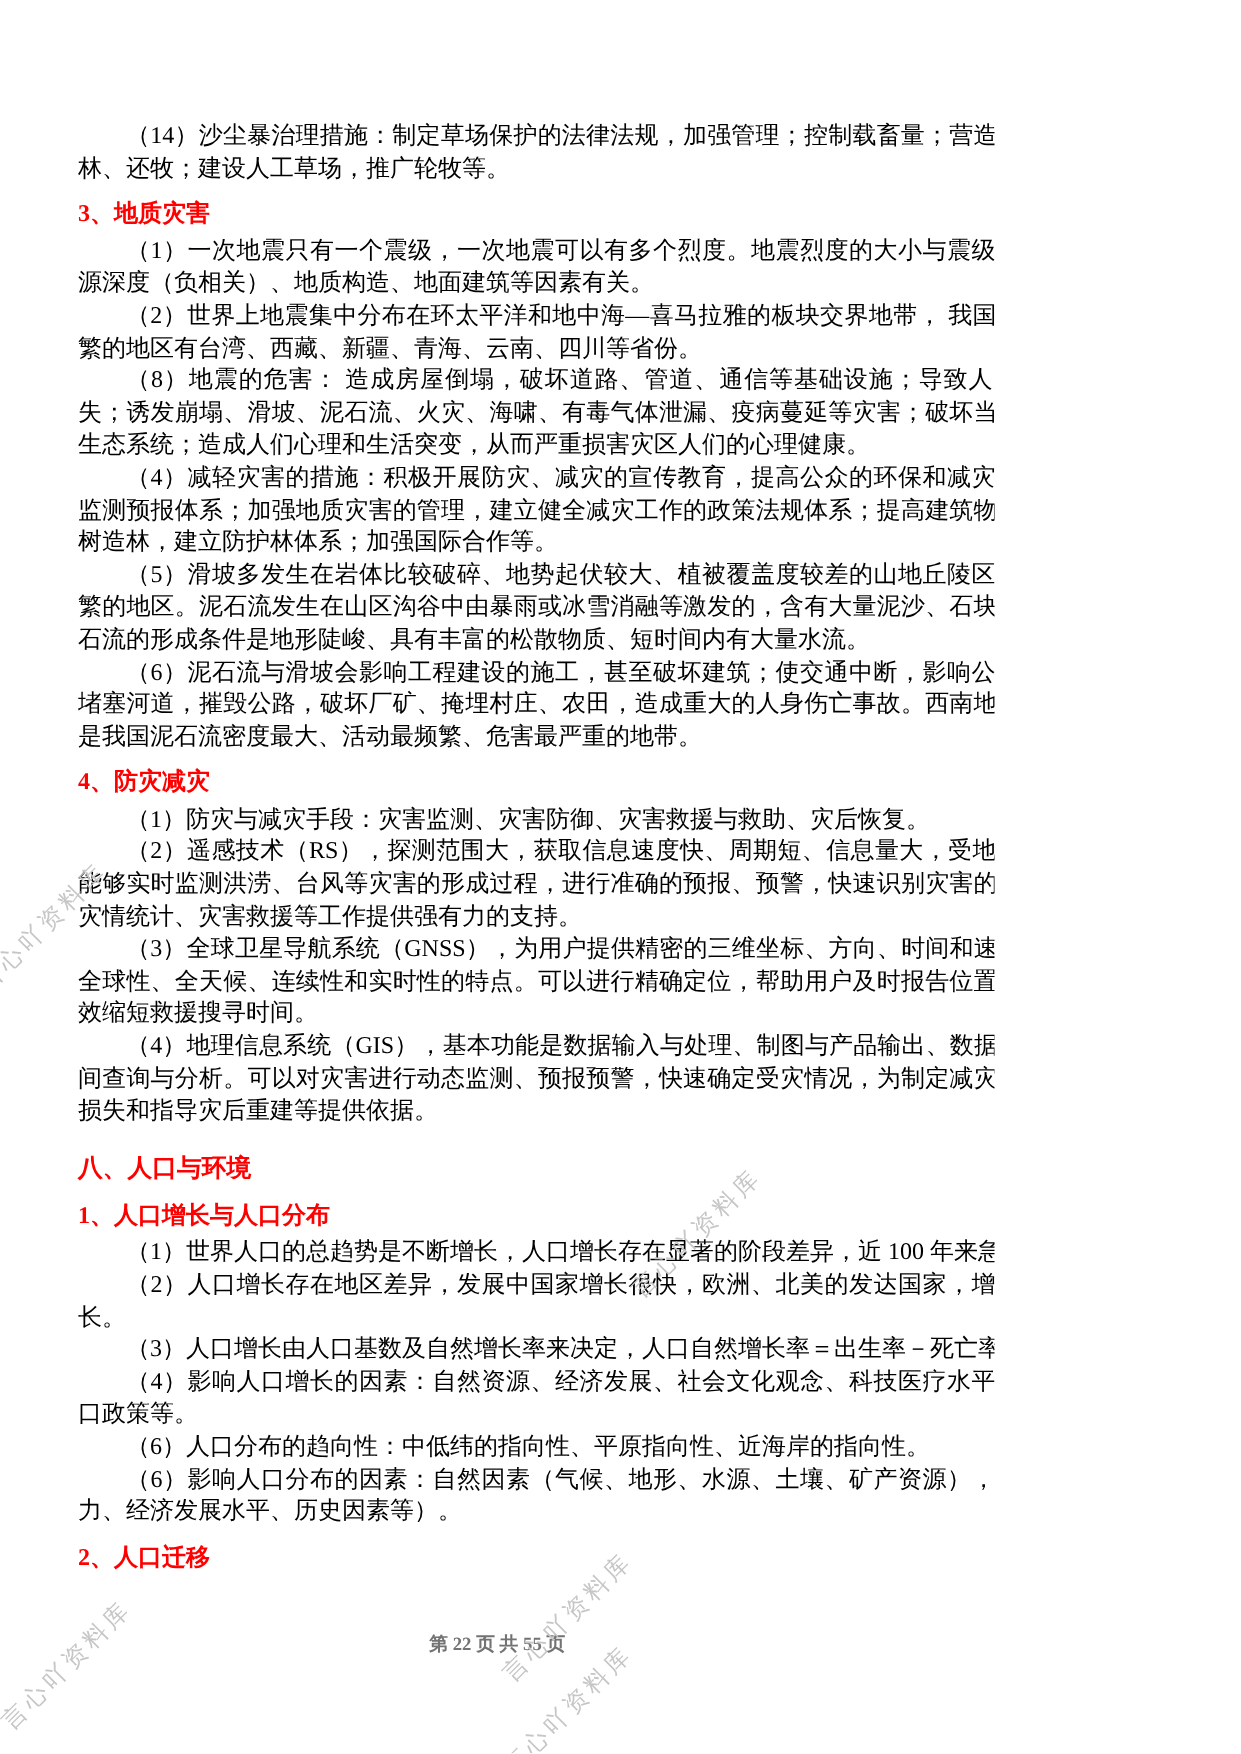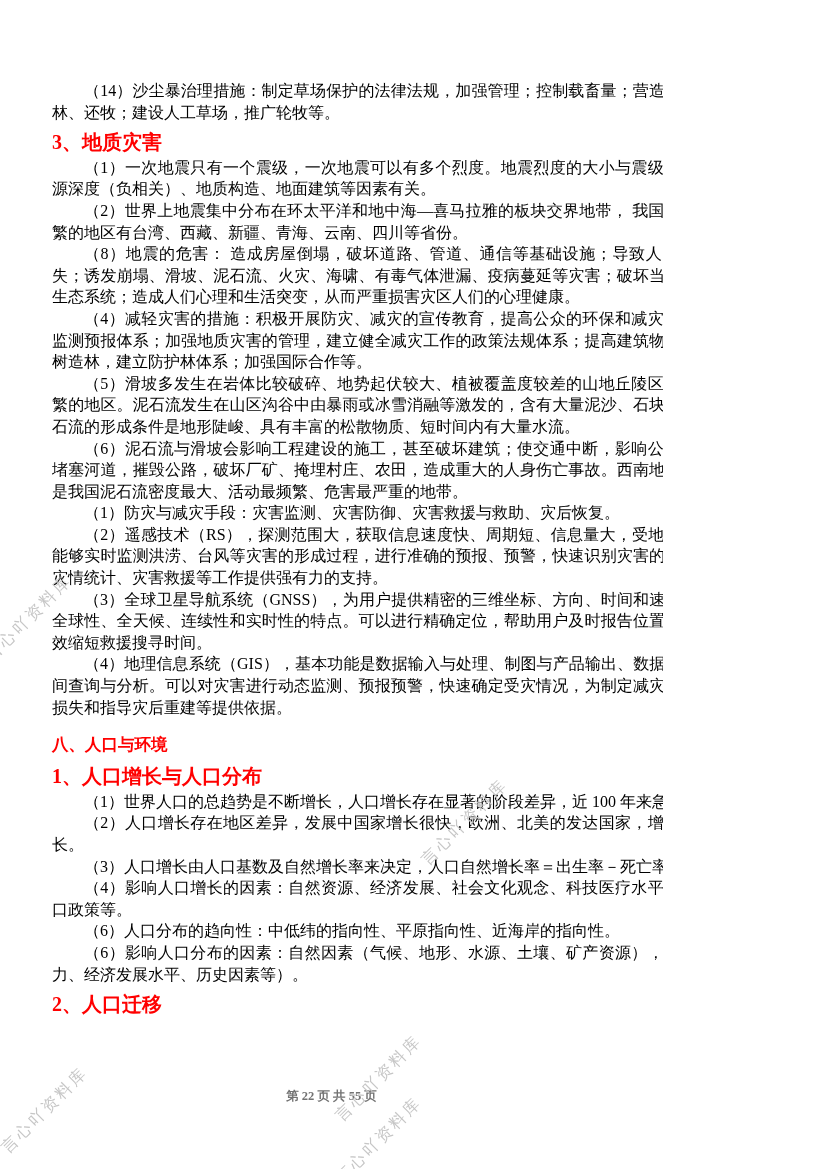--- a/index.html
+++ b/index.html
@@ -25,21 +25,21 @@
   .para {
     margin: 0;
     font-size: 16px;
     line-height: 21.6px;
     text-indent: 2em;
     text-align: justify;
     color: var(--body-color, #000);
   }
   .heading {
     margin: 9px 0 3px 0;
-    font-size: 20px;
+    font-size: 16px;
     line-height: 21.6px;
     font-weight: bold;
     color: var(--heading-color, #f00);
   }
   .center-heading {
     margin: 16px 0 10px 0;
     font-size: 16.5px;
     line-height: 22px;
     font-weight: bold;
     text-align: left;
@@ -73,20 +73,21 @@
 <div class="page" style="--heading-color: #ff0000; --body-color: #000000; --watermark-color: #c6c6c6;">
   <div class="content" id="content">
       <p class="para">（14）沙尘暴治理措施：制定草场保护的法律法规，加强管理；控制载畜量；营造防护林；退耕还林、还牧；建设人工草场，推广轮牧等。</p>
       <div class="heading">3、地质灾害</div>
       <p class="para">（1）一次地震只有一个震级，一次地震可以有多个烈度。地震烈度的大小与震级（正相关）、震源深度（负相关）、地质构造、地面建筑等因素有关。</p>
       <p class="para">（2）世界上地震集中分布在环太平洋和地中海—喜马拉雅的板块交界地带， 我国地震灾害发生频繁的地区有台湾、西藏、新疆、青海、云南、四川等省份。</p>
       <p class="para">（8）地震的危害： 造成房屋倒塌，破坏道路、管道、通信等基础设施；导致人员伤亡和财产损失；诱发崩塌、滑坡、泥石流、火灾、海啸、有毒气体泄漏、疫病蔓延等灾害；破坏当地的资源环境和生态系统；造成人们心理和生活突变，从而严重损害灾区人们的心理健康。</p>
       <p class="para">（4）减轻灾害的措施：积极开展防灾、减灾的宣传教育，提高公众的环保和减灾意识；建立灾害监测预报体系；加强地质灾害的管理，建立健全减灾工作的政策法规体系；提高建筑物的抗震强度；植树造林，建立防护林体系；加强国际合作等。</p>
       <p class="para">（5）滑坡多发生在岩体比较破碎、地势起伏较大、植被覆盖度较差的山地丘陵区以及工程建设频繁的地区。泥石流发生在山区沟谷中由暴雨或冰雪消融等激发的，含有大量泥沙、石块的特殊洪流。泥石流的形成条件是地形陡峻、具有丰富的松散物质、短时间内有大量水流。</p>
       <p class="para">（6）泥石流与滑坡会影响工程建设的施工，甚至破坏建筑；使交通中断，影响公路的正常运输；堵塞河道，摧毁公路，破坏厂矿、掩埋村庄、农田，造成重大的人身伤亡事故。西南地区的地形过渡带是我国泥石流密度最大、活动最频繁、危害最严重的地带。</p>
+      <div class="heading">4、防灾减灾</div>
       <p class="para">（1）防灾与减灾手段：灾害监测、灾害防御、灾害救援与救助、灾后恢复。</p>
       <p class="para">（2）遥感技术（RS），探测范围大，获取信息速度快、周期短、信息量大，受地面条件限制少，能够实时监测洪涝、台风等灾害的形成过程，进行准确的预报、预警，快速识别灾害的影响范围，并为灾情统计、灾害救援等工作提供强有力的支持。</p>
       <p class="para">（3）全球卫星导航系统（GNSS），为用户提供精密的三维坐标、方向、时间和速度等数据。具有全球性、全天候、连续性和实时性的特点。可以进行精确定位，帮助用户及时报告位置和受灾情况，有效缩短救援搜寻时间。</p>
       <p class="para">（4）地理信息系统（GIS），基本功能是数据输入与处理、制图与产品输出、数据存储与管理、空间查询与分析。可以对灾害进行动态监测、预报预警，快速确定受灾情况，为制定减灾方案、评估灾害损失和指导灾后重建等提供依据。</p>
       <div class="center-heading">八、人口与环境</div>
       <div class="heading">1、人口增长与人口分布</div>
       <p class="para">（1）世界人口的总趋势是不断增长，人口增长存在显著的阶段差异，近 100 年来急剧增长。</p>
       <p class="para">（2）人口增长存在地区差异，发展中国家增长很快，欧洲、北美的发达国家，增长缓慢，或负增长。</p>
       <p class="para">（3）人口增长由人口基数及自然增长率来决定，人口自然增长率＝出生率－死亡率。</p>
       <p class="para">（4）影响人口增长的因素：自然资源、经济发展、社会文化观念、科技医疗水平、文化教育、人口政策等。</p>

